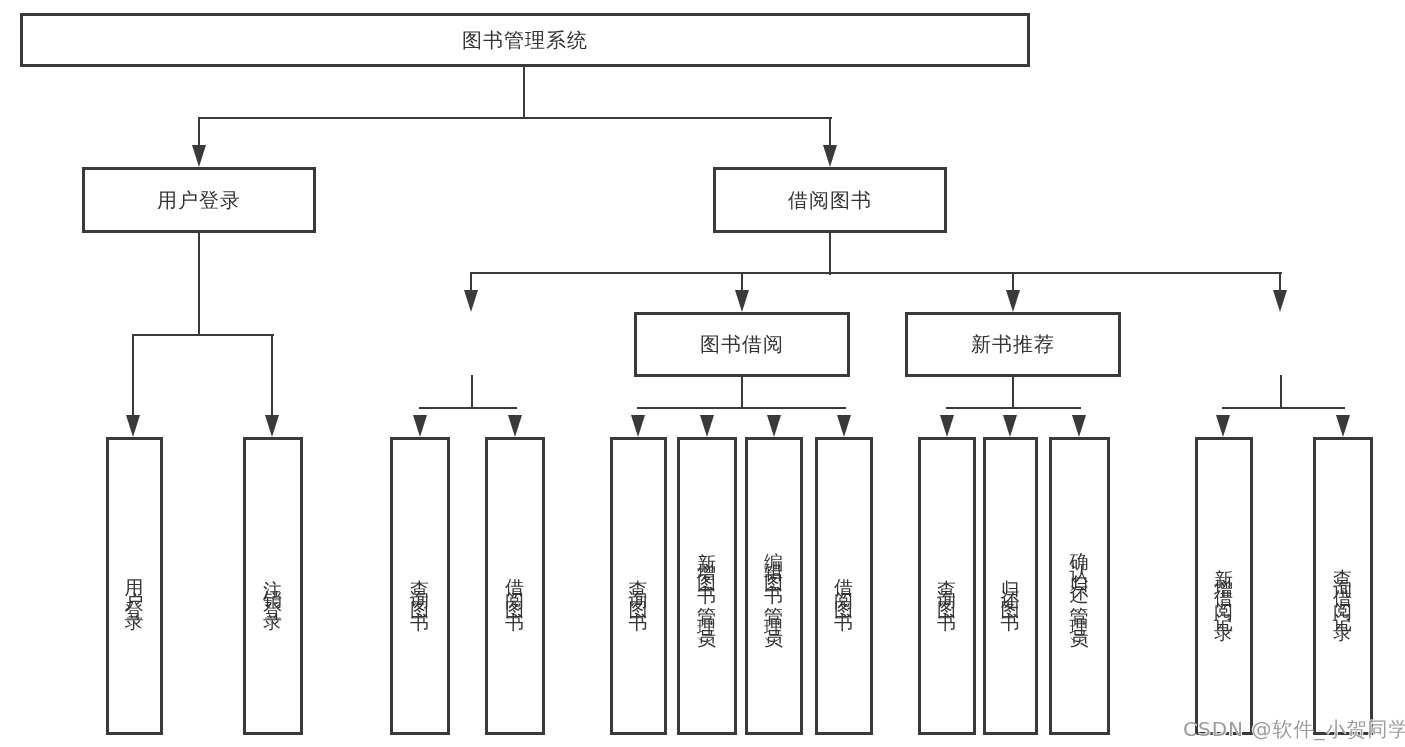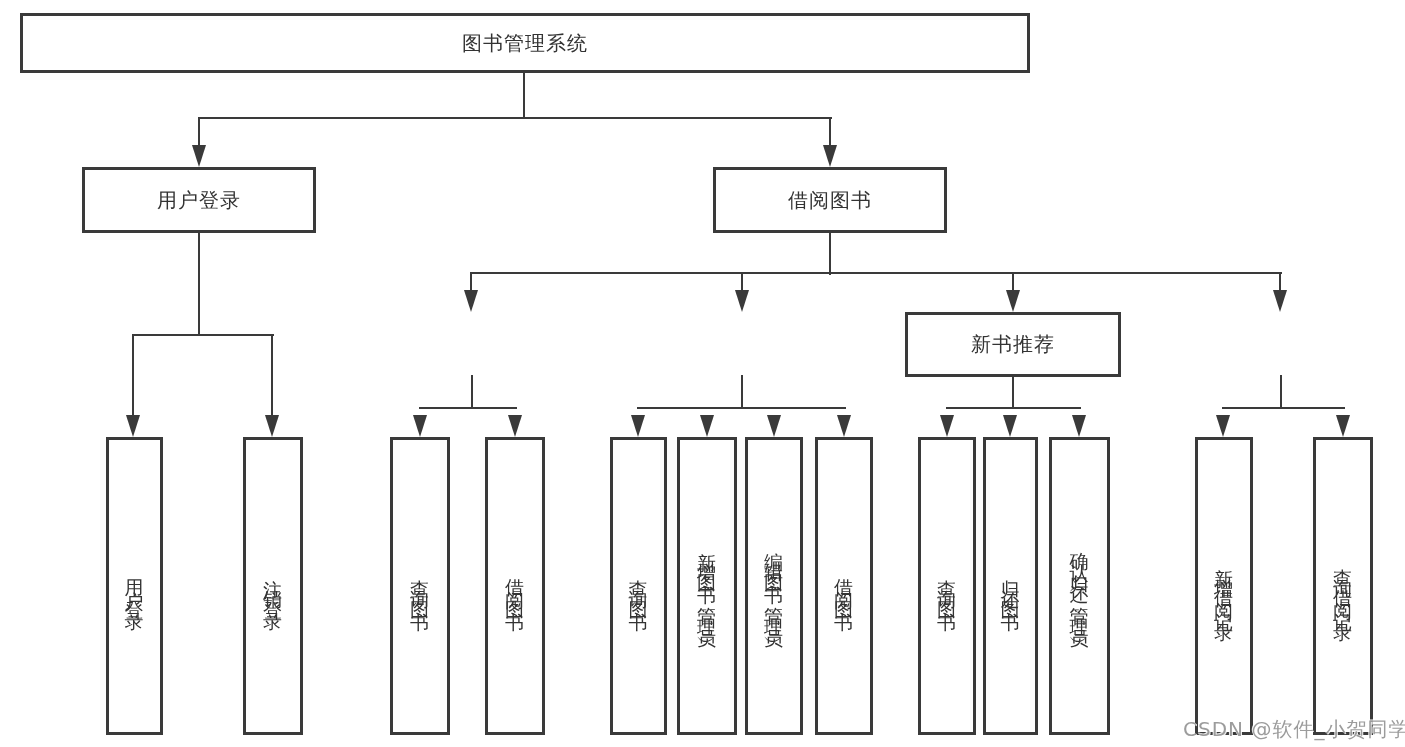--- a/index.html
+++ b/index.html
@@ -112,31 +112,34 @@
   <div class="arrow" style="left:631px;top:415px"></div>
   <div class="arrow" style="left:700px;top:415px"></div>
   <div class="arrow" style="left:767px;top:415px"></div>
   <div class="arrow" style="left:837px;top:415px"></div>
   <div class="arrow" style="left:940px;top:415px"></div>
   <div class="arrow" style="left:1003px;top:415px"></div>
   <div class="arrow" style="left:1072px;top:415px"></div>
   <div class="arrow" style="left:1216px;top:415px"></div>
   <div class="arrow" style="left:1336px;top:415px"></div>
 
-  <div class="box hlabel" style="left:20px;top:13px;width:1010px;height:60px">
+  <div class="box hlabel" style="left:20px;top:13px;width:1010px;height:54px">
     <span>图书管理系统</span>
   </div>
 
   <div class="box hlabel" style="left:82px;top:167px;width:234px;height:66px">
     <span>用户登录</span>
   </div>
   <div class="box hlabel" style="left:713px;top:167px;width:234px;height:66px">
     <span>借阅图书</span>
   </div>
 
+  <div class="box hlabel" style="left:634px;top:312px;width:216px;height:65px">
+    <span>图书借阅</span>
+  </div>
   <div class="box hlabel" style="left:905px;top:312px;width:216px;height:65px">
     <span>新书推荐</span>
   </div>
 
   <div class="box vbox" style="left:106px;top:437px;width:57px;height:298px">
     <span>用户登录</span>
   </div>
   <div class="box vbox" style="left:243px;top:437px;width:60px;height:298px">
     <span>注销登录</span>
   </div>

